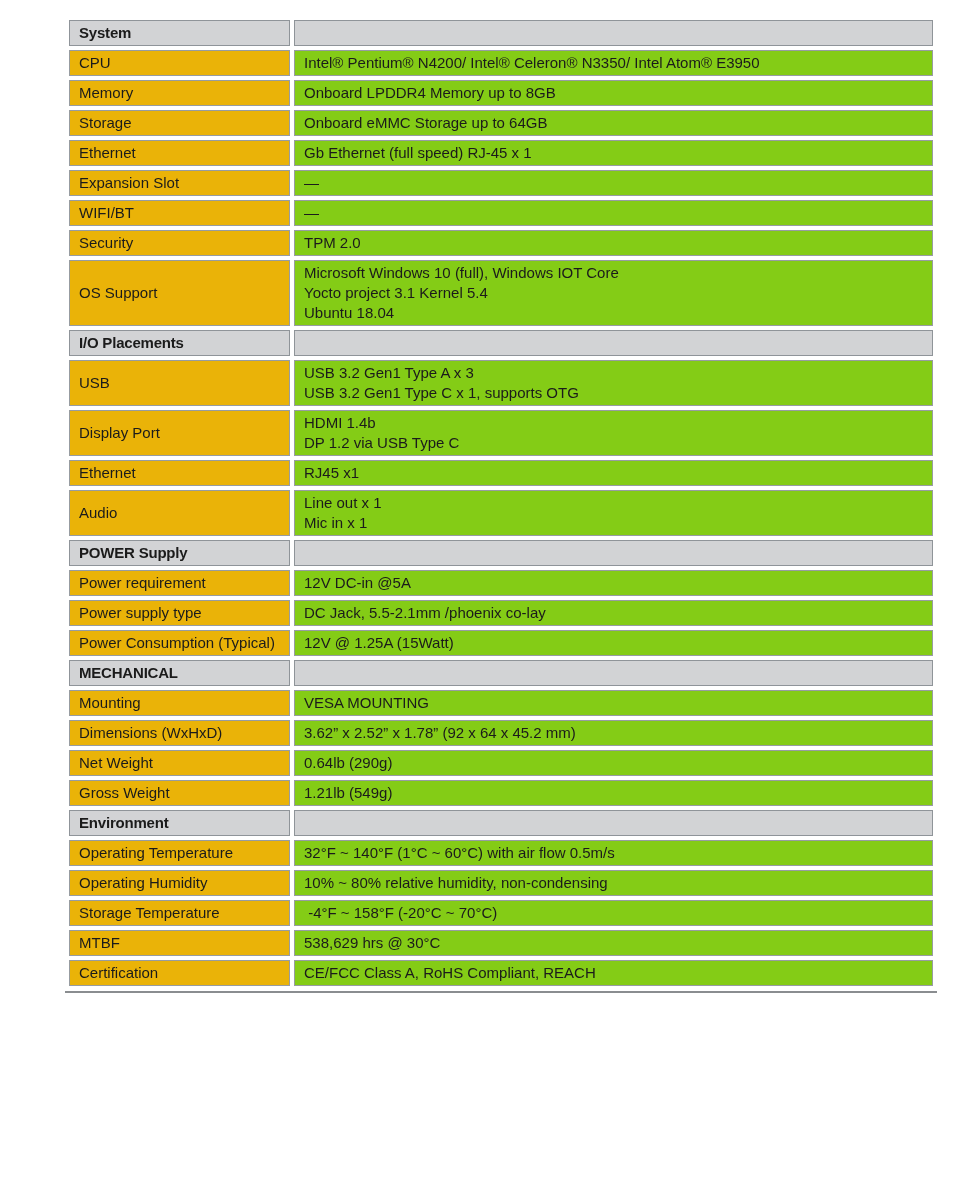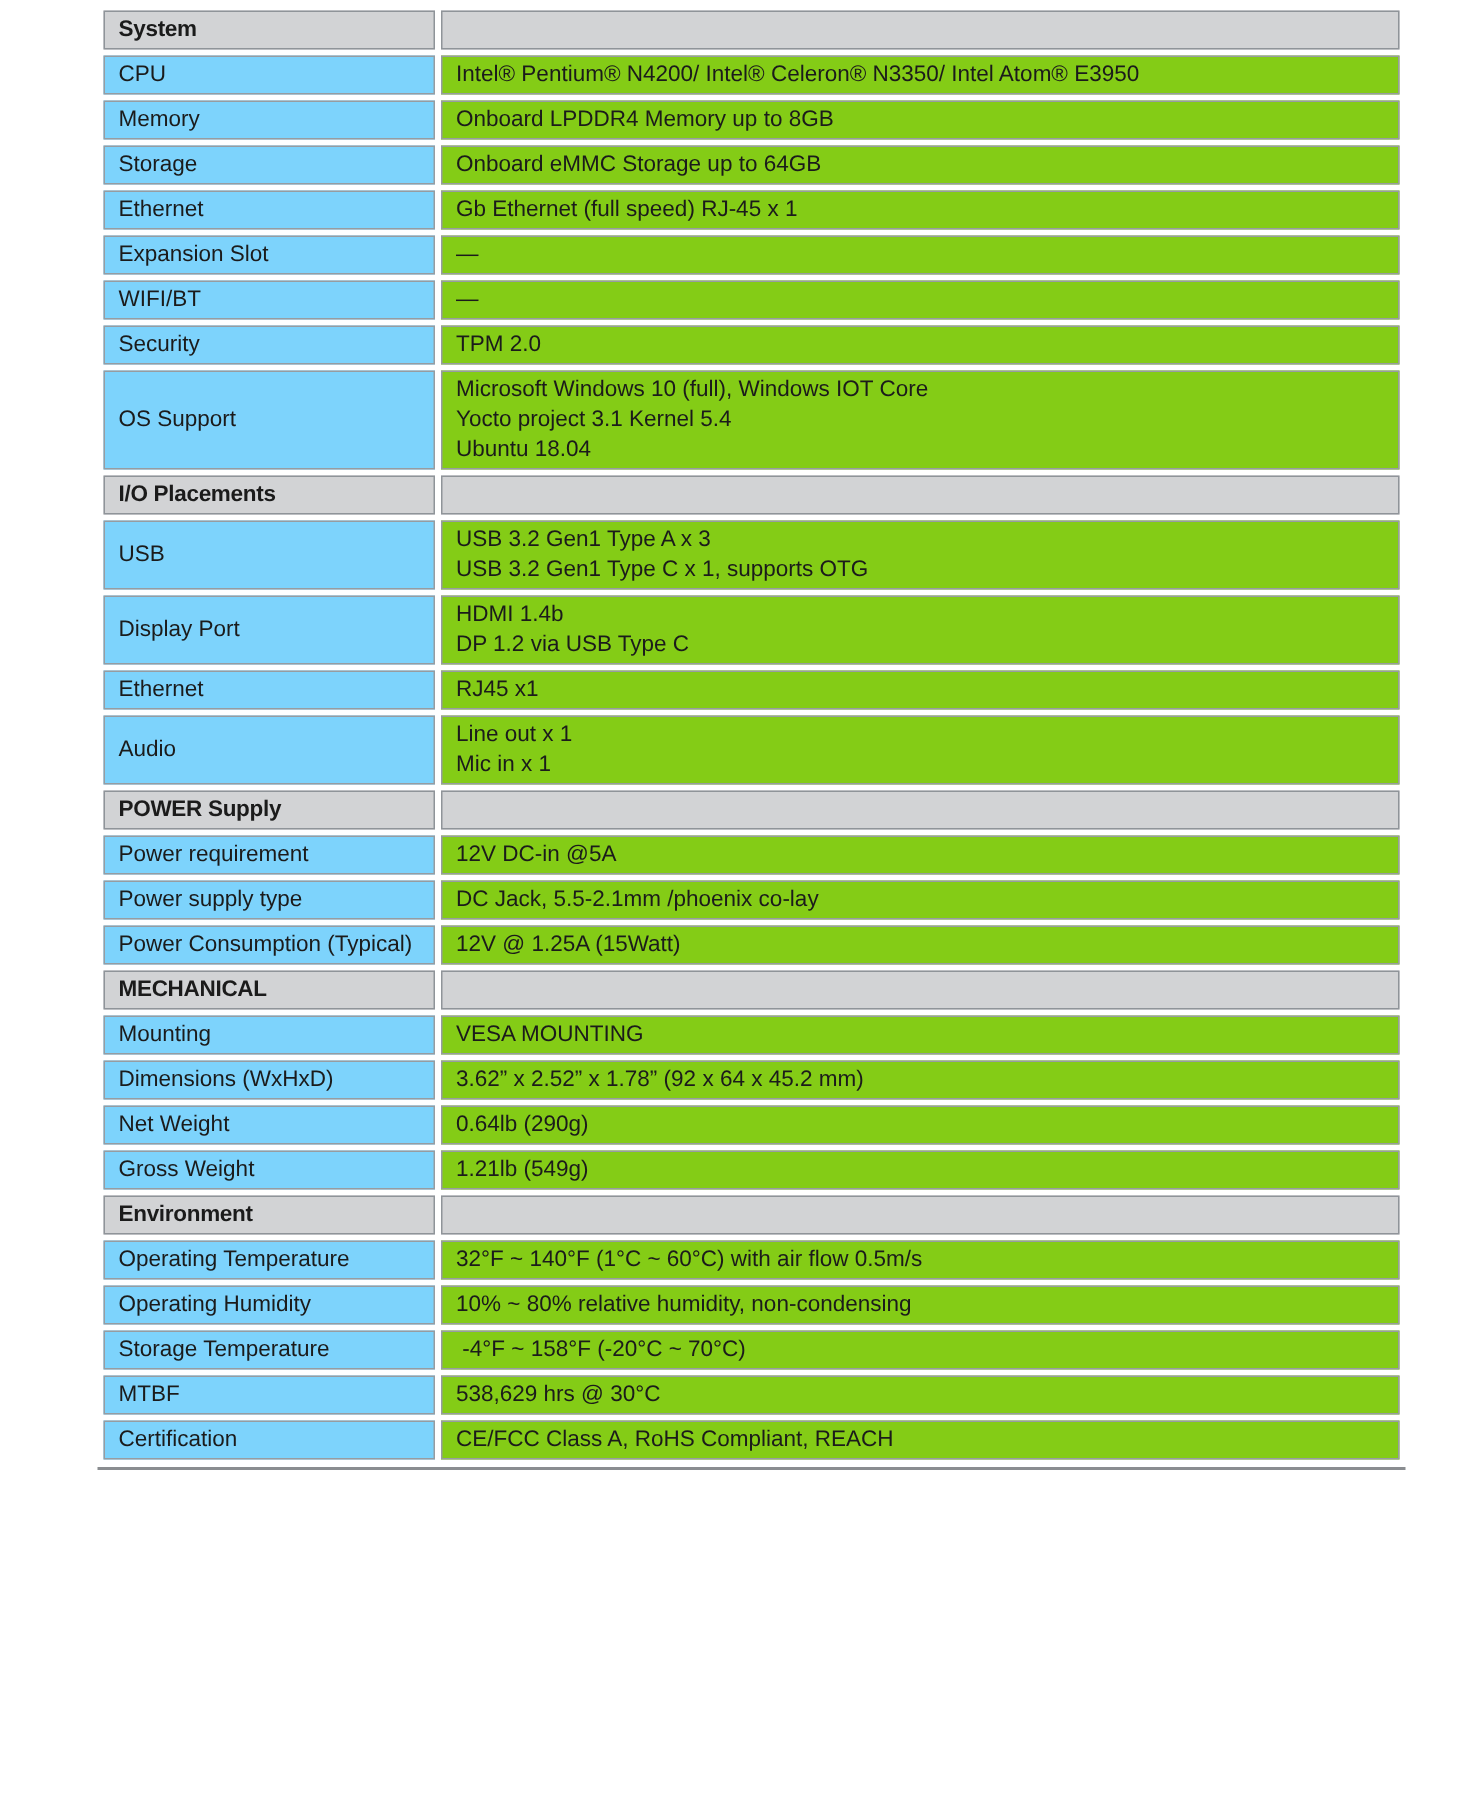--- a/index.html
+++ b/index.html
@@ -6,41 +6,41 @@
   html, body {
     margin: 0;
     padding: 0;
     background: #ffffff;
     font-family: "Liberation Sans", sans-serif;
     color: #1b1b1b;
   }
   .page {
     width: 980px;
     height: 1200px;
-    padding: 3px 0 0 65px;
+    padding: 16px 0 0 65px;
     background: #ffffff;
     overflow: hidden;
   }
   table.spec {
     width: 872px;
     border-collapse: separate;
     border-spacing: 4px;
     table-layout: fixed;
   }
   col.label-col { width: 221px; }
   table.spec td {
     border: 1px solid #979ca1;
     padding: 2px 9px;
     font-size: 15px;
     line-height: 20px;
     vertical-align: middle;
     overflow: hidden;
   }
   td.label {
-    background: #7dd3fc;
+    background: #eab308;
   }
   td.value {
     background: #84cc16;
   }
   tr.section td {
     background: #d2d3d5;
     border-color: #8f9499;
   }
   td.section-title {
     font-size: 21px;

